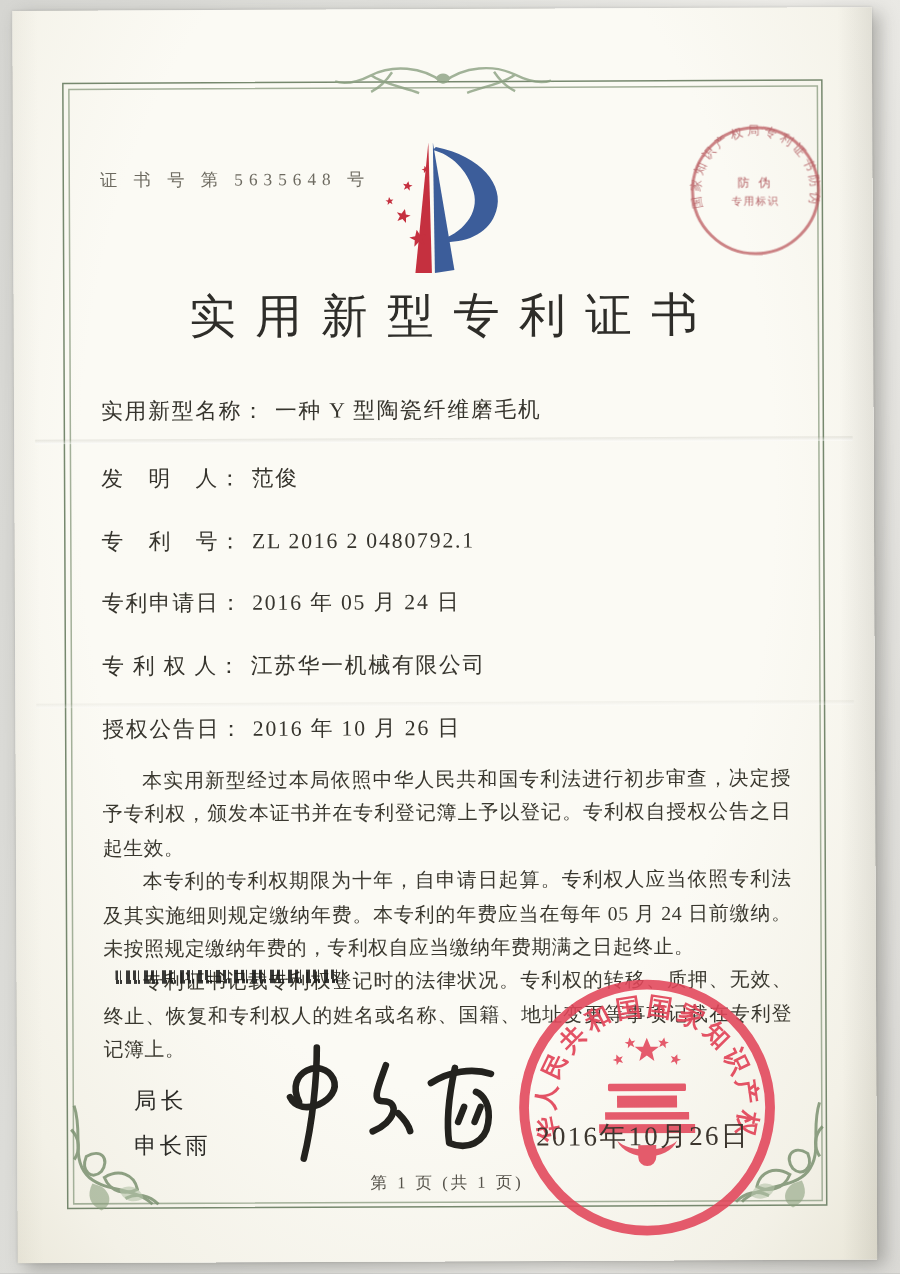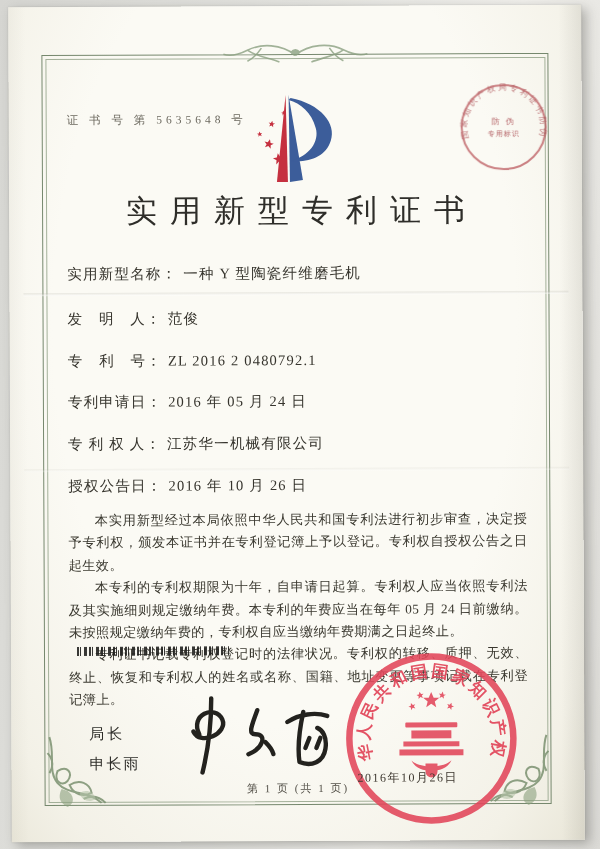--- a/index.html
+++ b/index.html
@@ -56,22 +56,22 @@
     position:absolute; left:66px; top:640px; width:152px; height:9px;
     background: repeating-linear-gradient(90deg,#1e1e1c 0 2px, transparent 2px 3px, #1e1e1c 3px 4px, transparent 4px 7px, #1e1e1c 7px 10px, transparent 10px 12px);
     opacity:.88;
   }
   .signer { position:absolute; left:78px; top:718px; font-family:"Liberation Sans","DejaVu Sans",sans-serif; color:#2d2c28; }
   .signer .role { font-size:15px; letter-spacing:3px; }
   .signer .name { font-size:15px; letter-spacing:2px; margin-top:11px; }
   .signature-box { position:absolute; left:158px; top:682px; width:185px; height:92px; }
   .seal-box { position:absolute; left:330px; top:643px; width:180px; height:180px; opacity:.93; }
   .seal-date {
-    position:absolute; left:346px; top:764px; z-index:5;
-    font-size:12px; letter-spacing:1.5px; color:#3c362e; white-space:nowrap;
+    position:absolute; left:346px; top:740px; z-index:5;
+    font-size:18px; letter-spacing:1.5px; color:#3c362e; white-space:nowrap;
   }
   .footer-page {
     position:absolute; left:0; right:0; top:775px; text-align:center;
     font-size:11px; letter-spacing:2px; color:#55524a;
   }
   .ornament-top { position:absolute; left:50%; top:-15px; transform:translateX(-50%); }
   .corner { position:absolute; width:92px; height:92px; }
   .corner.bl { left:-6px; bottom:-6px; }
   .corner.br { right:-6px; bottom:-6px; transform:scaleX(-1); }
 </style>

